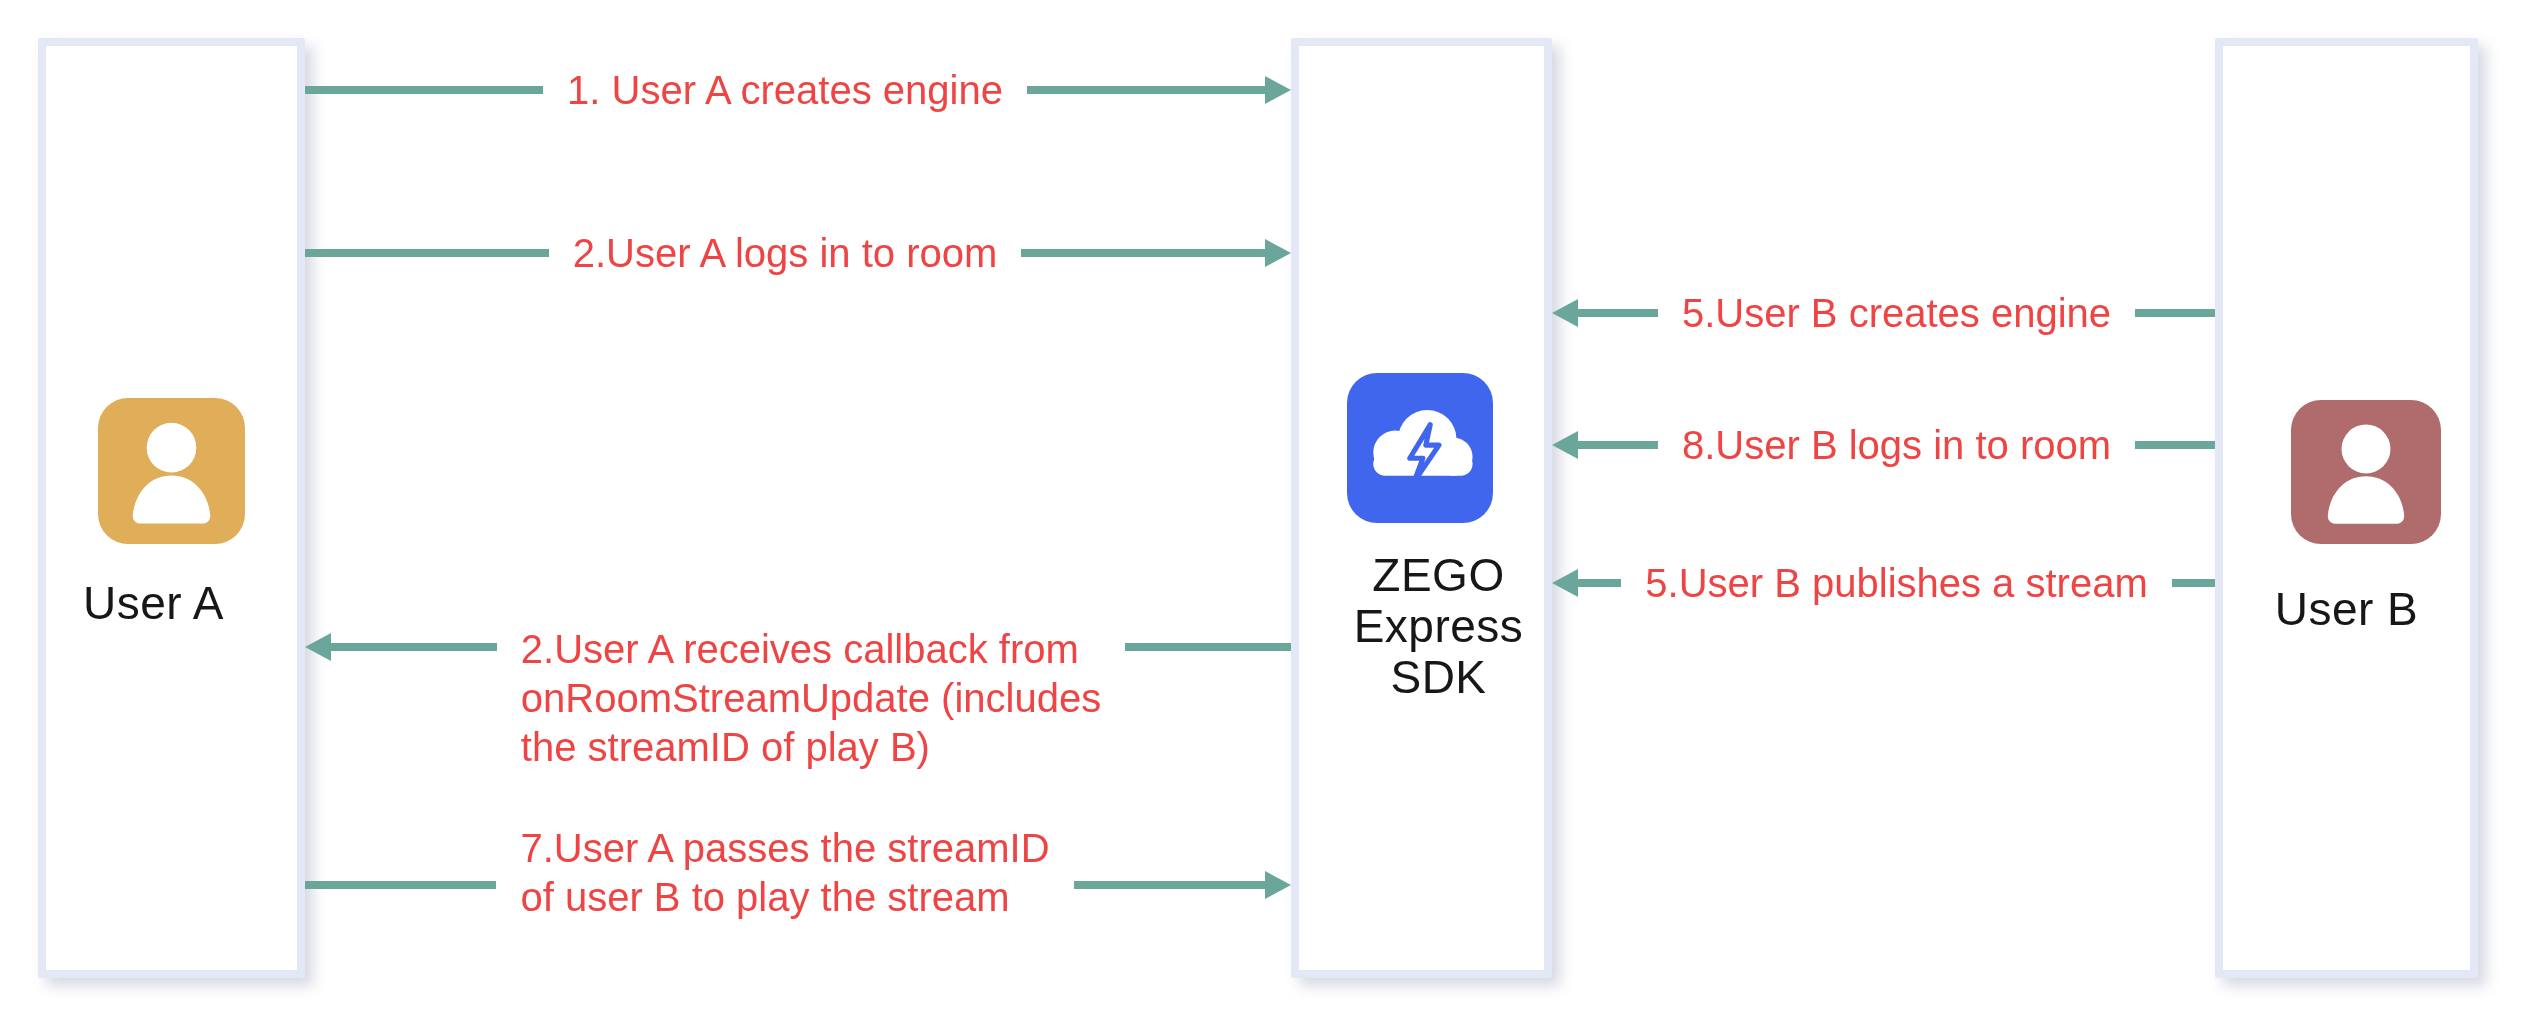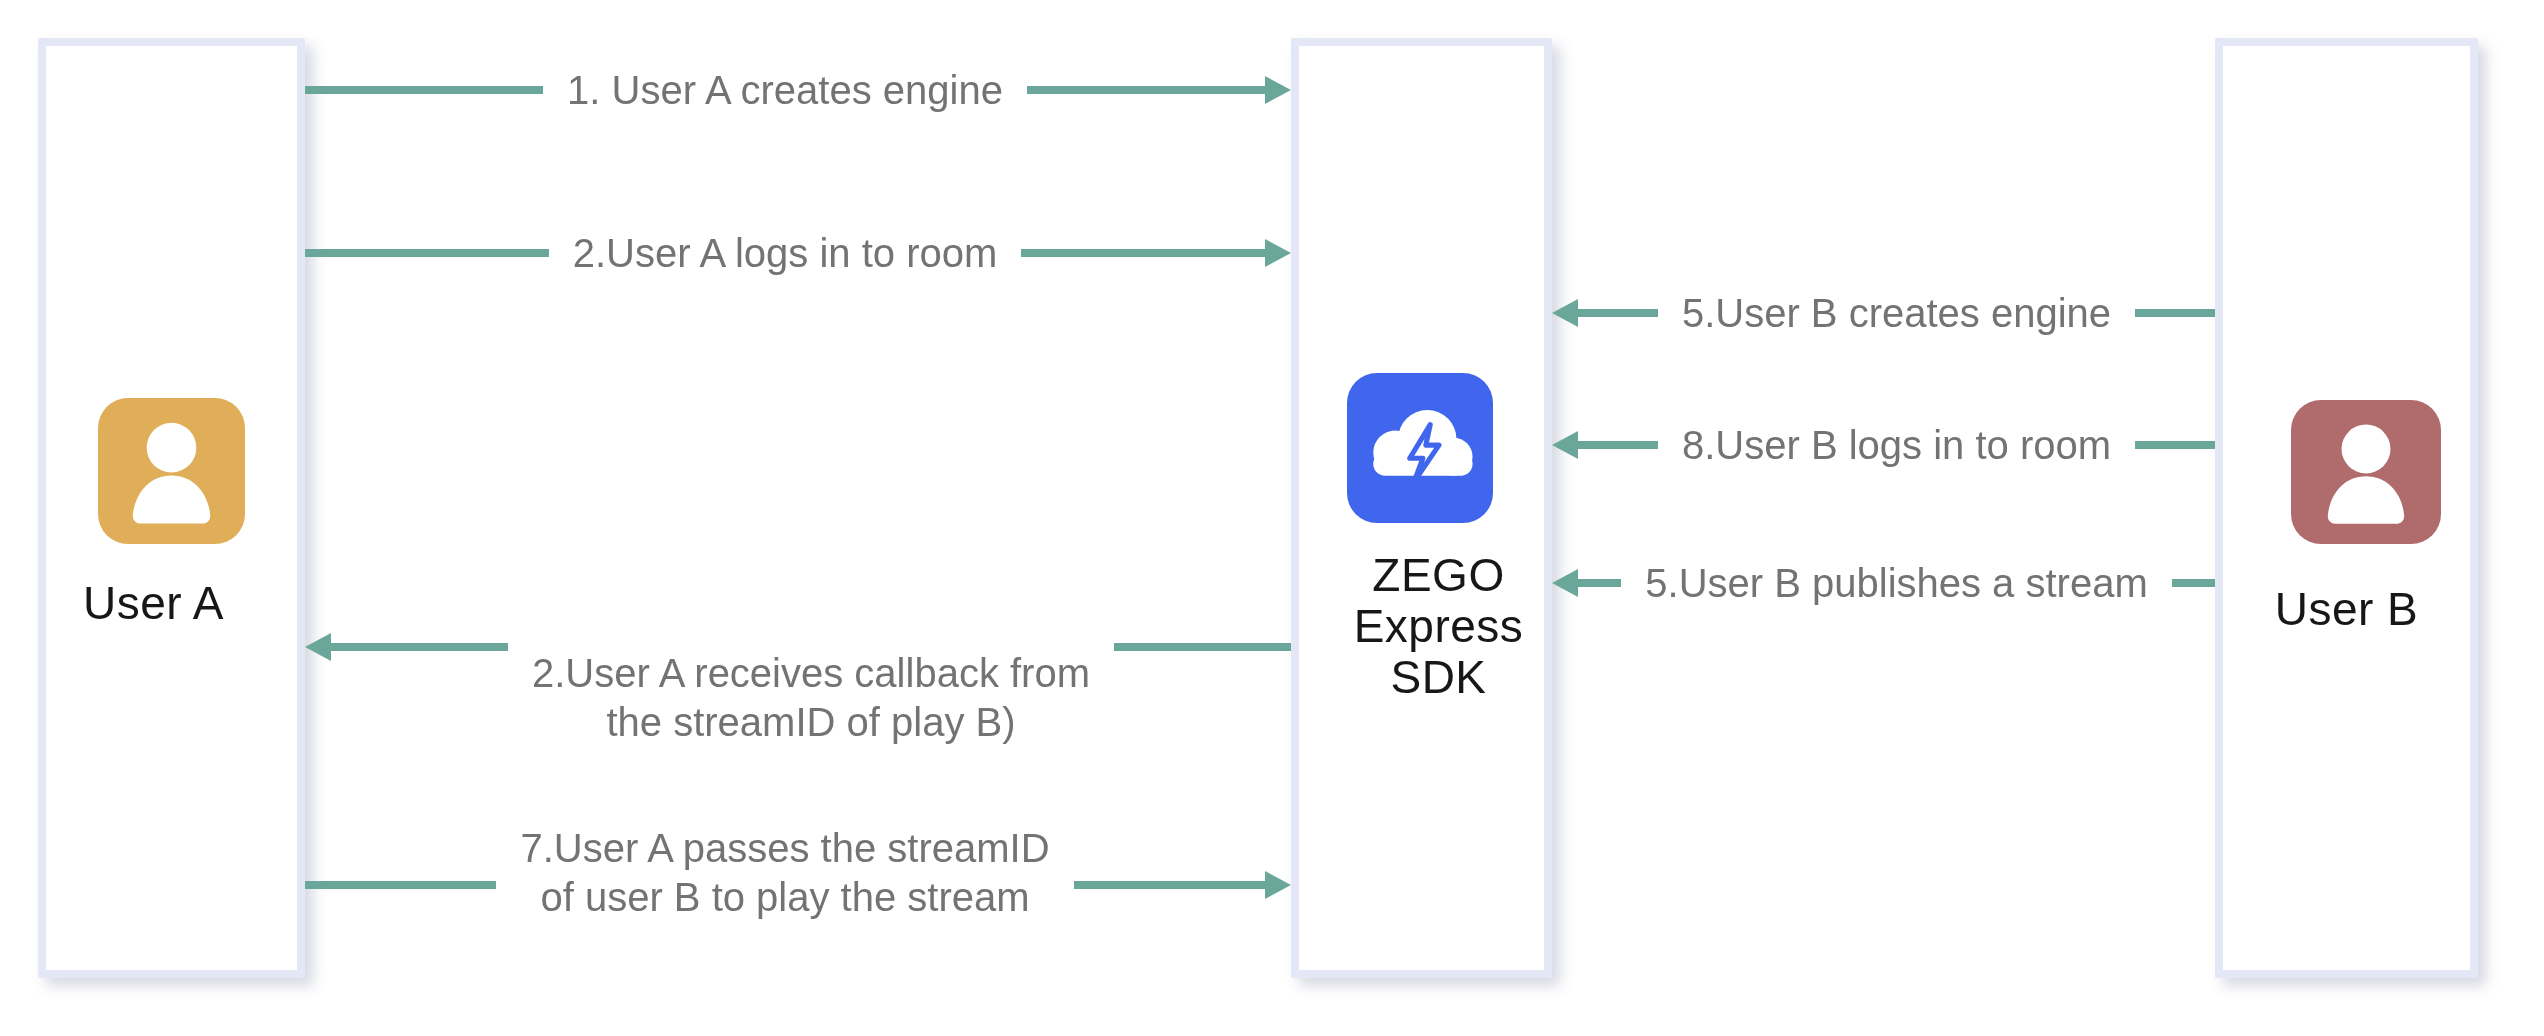--- a/index.html
+++ b/index.html
@@ -38,22 +38,22 @@
     position:absolute;height:0;display:flex;align-items:center;
   }
   .msg .seg{flex:1 1 0;height:8px;background:#6aa79a;}
   .msg .head-r{width:0;height:0;flex:0 0 auto;
     border-top:14px solid transparent;border-bottom:14px solid transparent;
     border-left:26px solid #6aa79a;}
   .msg .head-l{width:0;height:0;flex:0 0 auto;
     border-top:14px solid transparent;border-bottom:14px solid transparent;
     border-right:26px solid #6aa79a;}
   .msg .mlabel{
-    flex:0 0 auto;padding:0 24px;text-align:center;white-space:nowrap;
-    color:#737373;font-size:40px;line-height:49px;
+    flex:0 0 auto;padding:0 24px;white-space:nowrap;
+    color:#ef4444;font-size:40px;line-height:49px;
   }
   .msg .mlabel span{display:block;}
 
   .msg1{left:305px;width:986px;top:90px;}
   .msg2{left:305px;width:986px;top:253px;}
   .msg3{left:1552px;width:663px;top:313px;}
   .msg4{left:1552px;width:663px;top:445px;}
   .msg5{left:1552px;width:663px;top:583px;}
   .msg6{left:305px;width:986px;top:647px;}
   .msg7{left:305px;width:986px;top:885px;}
@@ -153,20 +153,21 @@
       <span>5.User B publishes a stream</span>
     </div>
     <div class="seg"></div>
   </div>
 
   <div class="msg msg6">
     <div class="head-l"></div>
     <div class="seg"></div>
     <div class="mlabel">
       <span>2.User A receives callback from</span>
+      <span>onRoomStreamUpdate (includes</span>
       <span>the streamID of play B)</span>
     </div>
     <div class="seg"></div>
   </div>
 
   <div class="msg msg7">
     <div class="seg"></div>
     <div class="mlabel">
       <span>7.User A passes the streamID</span>
       <span>of user B to play the stream</span>

